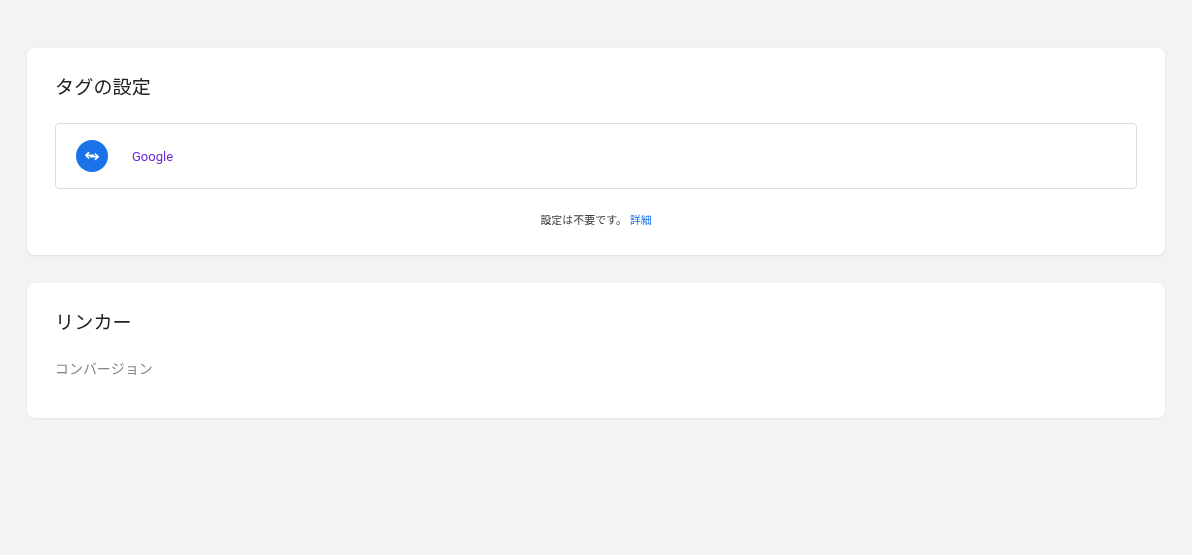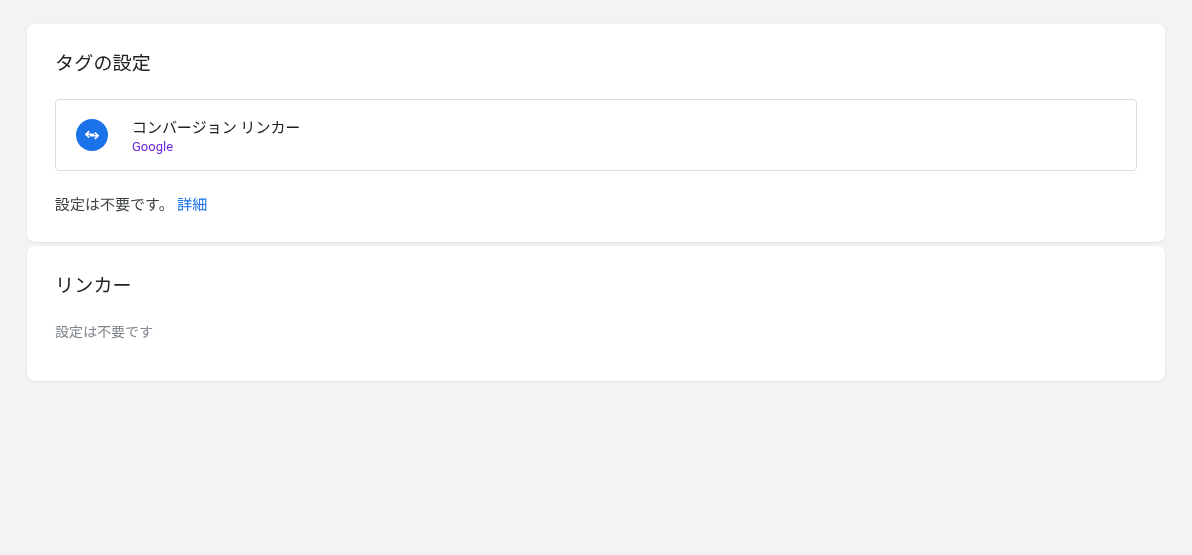--- a/index.html
+++ b/index.html
@@ -8,21 +8,21 @@
       padding: 0;
     }
     body {
       background: #f1f3f4;
       font-family: Roboto, "Noto Sans JP", "Hiragino Kaku Gothic ProN", Arial, sans-serif;
       padding: 20px 0;
     }
     .card {
       background: #ffffff;
       border-radius: 8px;
-      margin: 4px 27px;
+      margin: 28px 27px;
       padding: 24px 28px 28px 28px;
       box-shadow: 0 1px 2px rgba(60,64,67,0.1);
     }
     .card-title {
       font-size: 19px;
       font-weight: 400;
       color: #202124;
       margin-bottom: 24px;
       letter-spacing: 0.2px;
     }
@@ -59,22 +59,23 @@
     .item-name {
       font-size: 15px;
       color: #202124;
     }
     .item-sub {
       font-size: 13px;
       color: #6d28d9;
     }
     .note-line {
       margin-top: 22px;
-      font-size: 15px;
+      font-size: 11px;
       color: #3c4043;
+      text-align: center;
     }
     .link {
       color: #1a73e8;
       text-decoration: none;
       cursor: pointer;
     }
   </style>
 </head>
 <body>
 
@@ -83,26 +84,25 @@
   <div class="item-row">
     <div class="icon-circle icon-blue">
       <svg width="16" height="16" viewBox="0 0 24 24" fill="none">
         <path d="M7 7 L3 11 L7 15" stroke="#ffffff" stroke-width="2.5" fill="none" stroke-linecap="round" stroke-linejoin="round"></path>
         <path d="M3 11 L14 11" stroke="#ffffff" stroke-width="2.5" stroke-linecap="round"></path>
         <path d="M17 9 L21 13 L17 17" stroke="#ffffff" stroke-width="2.5" fill="none" stroke-linecap="round" stroke-linejoin="round"></path>
         <path d="M21 13 L10 13" stroke="#ffffff" stroke-width="2.5" stroke-linecap="round"></path>
       </svg>
     </div>
     <div class="item-texts">
-      <span class="item-name">コンバージョン リンカー</span>
       <span class="item-sub">Google</span>
     </div>
   </div>
   <div class="note-line">
     <span>設定は不要です。</span>
     <a class="link">詳細</a>
   </div>
 </div>
 
 <div class="card">
   <h2 class="card-title">リンカー</h2>
-  <div class="section-label">設定は不要です</div>
+  <div class="section-label">コンバージョン</div>
 </div>
 
 </body></html>

